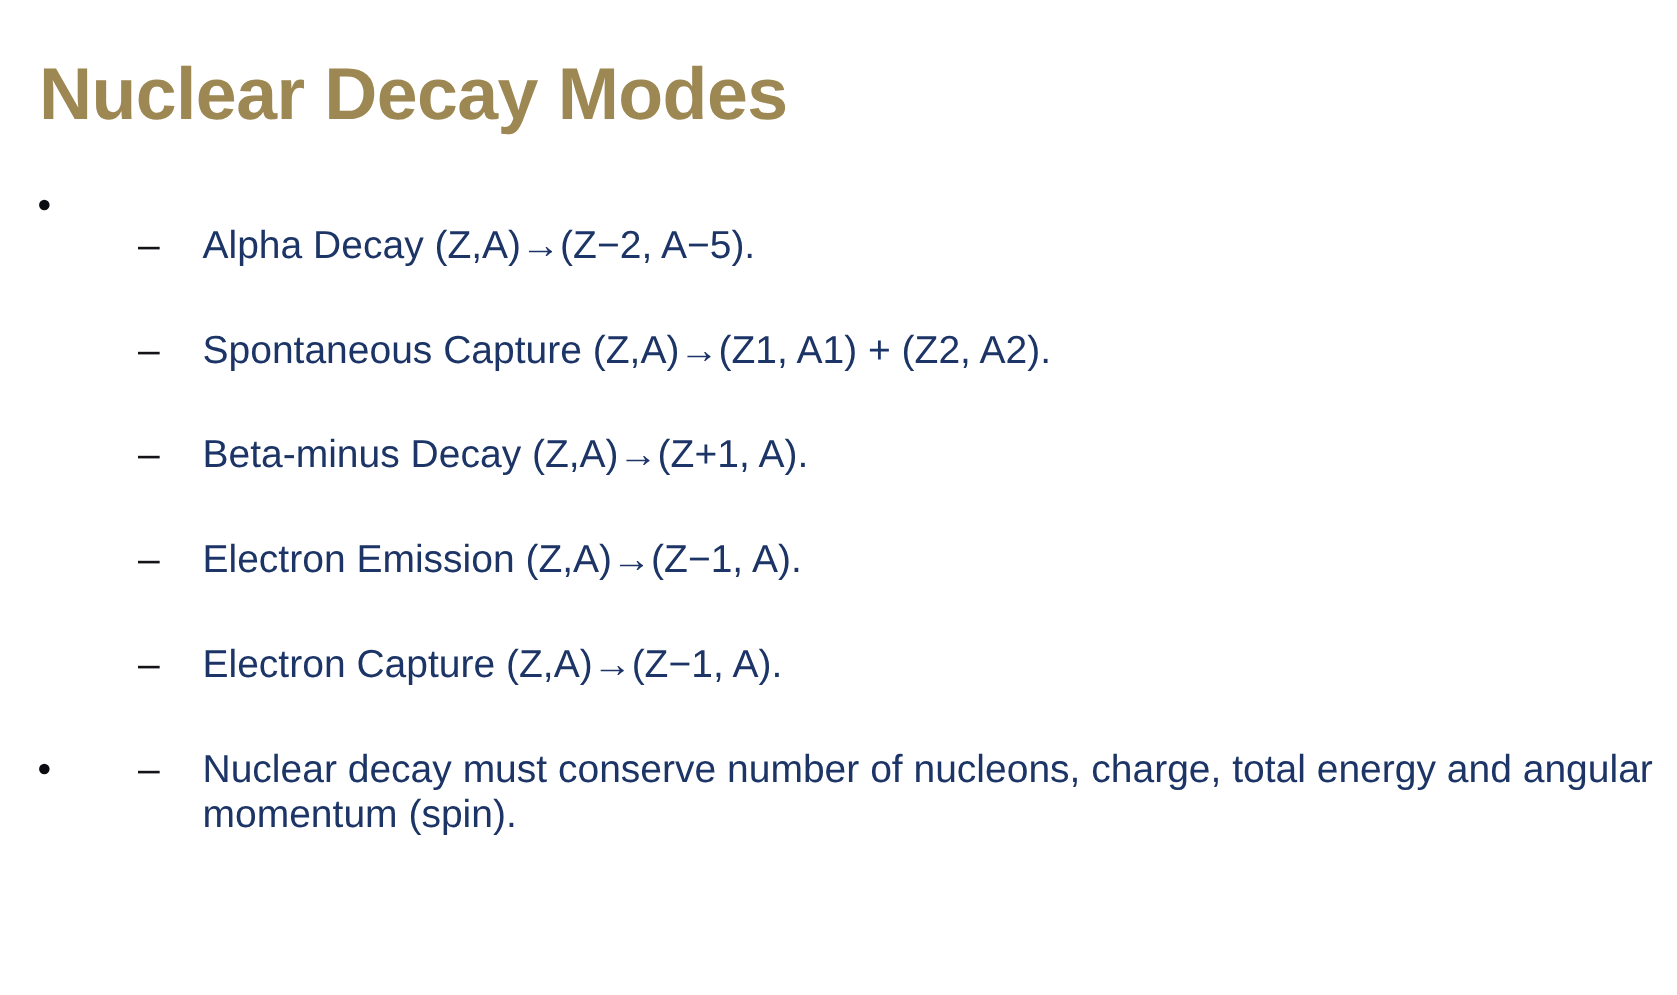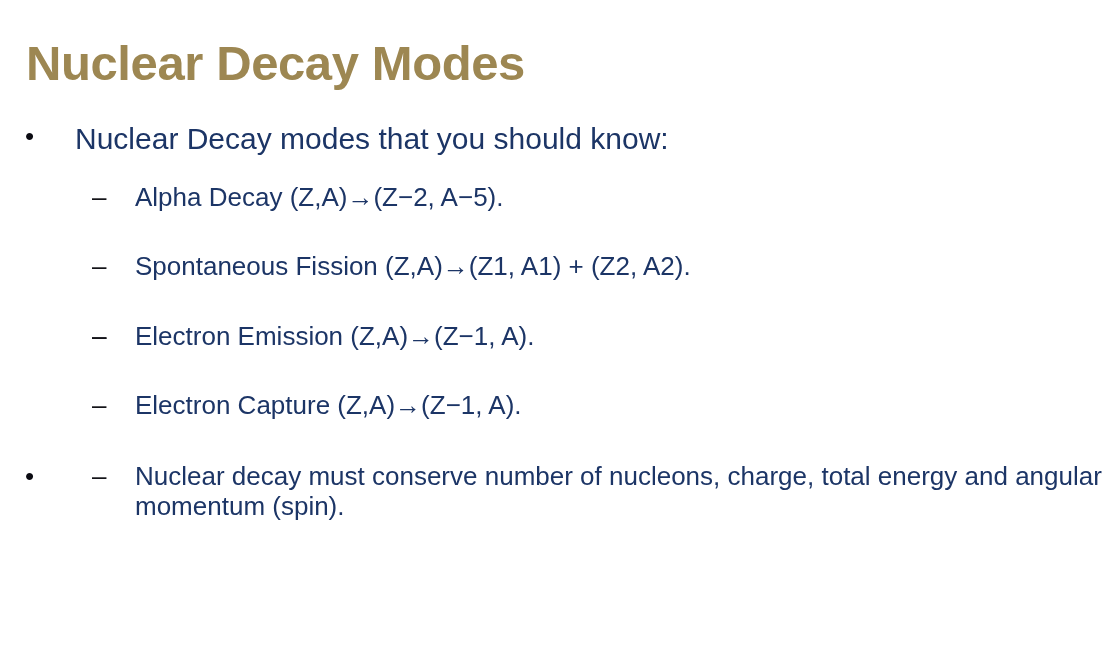--- a/index.html
+++ b/index.html
@@ -93,35 +93,35 @@
 <body>
 
 <div class="slide">
 
   <h1 class="slide-title">Nuclear Decay Modes</h1>
 
   <div class="body-list">
 
     <div class="lvl1">
       <span class="marker">•</span>
-      <span class="txt">Nuclear Decay modes that you should know:</span>
     </div>
 
     <div class="lvl2 gap-alpha">
       <span class="marker">–</span>
       <span class="txt">Alpha Decay (Z,A)→(Z−2, A−5).</span>
     </div>
 
     <div class="lvl2 gap-mode">
       <span class="marker">–</span>
-      <span class="txt">Spontaneous Fission (Z,A)→(Z1, A1) + (Z2, A2).</span>
+      <span class="txt">Spontaneous Capture (Z,A)→(Z1, A1) + (Z2, A2).</span>
     </div>
 
     <div class="lvl2 gap-mode">
       <span class="marker">–</span>
+      <span class="txt">Beta-minus Decay (Z,A)→(Z+1, A).</span>
     </div>
 
     <div class="lvl2 gap-mode">
       <span class="marker">–</span>
       <span class="txt">Electron Emission (Z,A)→(Z−1, A).</span>
     </div>
 
     <div class="lvl2 gap-mode">
       <span class="marker">–</span>
       <span class="txt">Electron Capture (Z,A)→(Z−1, A).</span>

